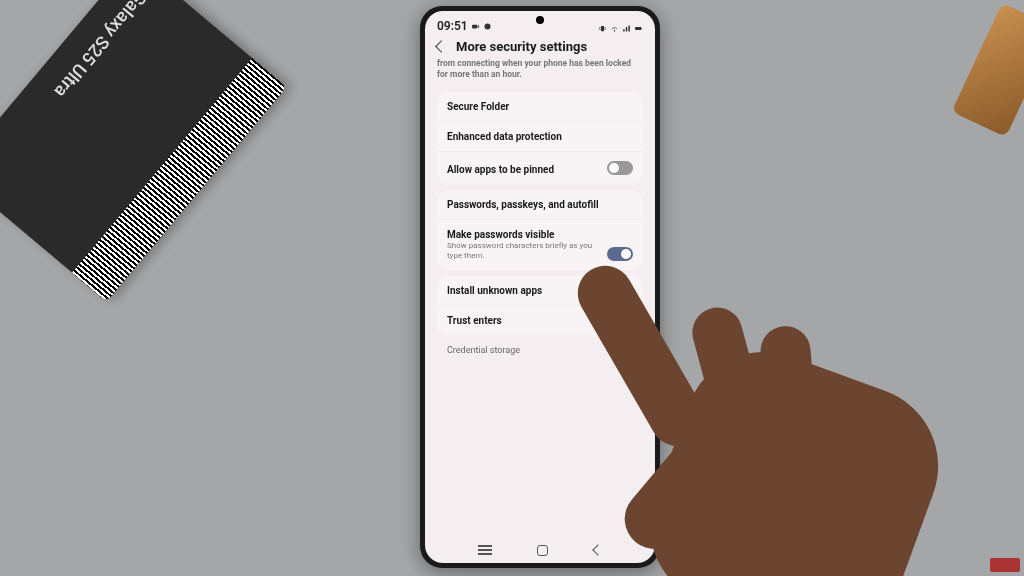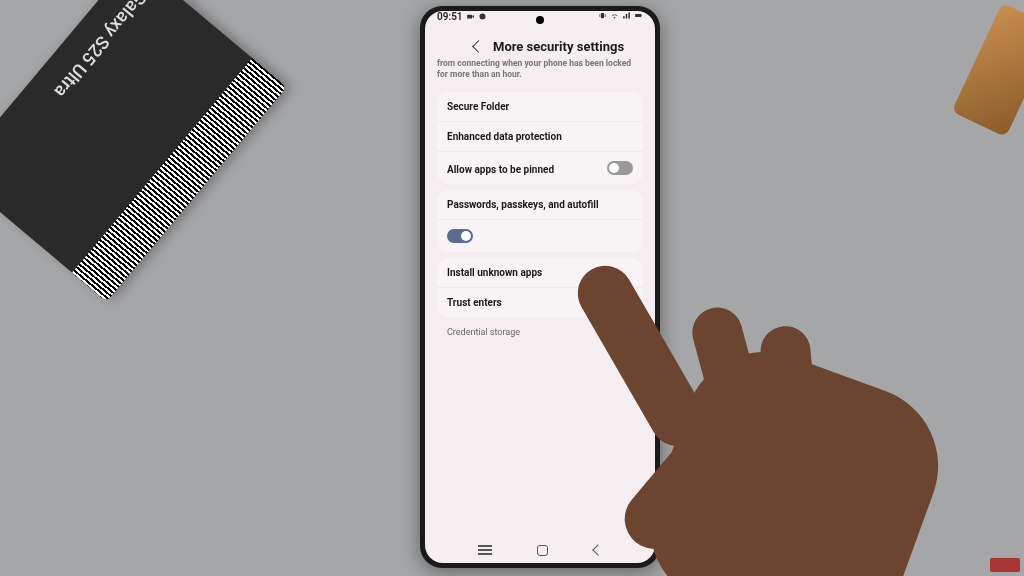--- a/index.html
+++ b/index.html
@@ -72,36 +72,35 @@
       height: 8px;
       background: #000;
       border-radius: 50%;
       z-index: 10;
     }
     
     .status-bar {
       height: 22px;
       display: flex;
       justify-content: space-between;
-      align-items: flex-start;
+      align-items: flex-end;
       padding: 0 12px;
-      font-size: 10px;
+      font-size: 12px;
       color: #222;
       font-weight: 600;
     }
     .status-left { display: flex; align-items: center; gap: 3px; }
     .status-right { display: flex; align-items: center; gap: 3px; }
     .status-icon { width: 9px; height: 9px; }
     
     .header {
       display: flex;
       align-items: center;
       padding: 6px 12px 4px;
       gap: 10px;
-      margin-left: 37px;
     }
     .back-chevron {
       width: 9px;
       height: 9px;
       border-left: 1.5px solid #333;
       border-bottom: 1.5px solid #333;
       transform: rotate(45deg);
     }
     .header-title {
       font-size: 13px;
@@ -303,20 +302,24 @@
         </div>
       </div>
 
       <div class="settings-group">
         <div class="setting-item">
           <div class="item-text">
             <div class="item-title">Passwords, passkeys, and autofill</div>
           </div>
         </div>
         <div class="setting-item">
+          <div class="item-text">
+            <div class="item-title">Make passwords visible</div>
+            <div class="item-subtitle">Show password characters briefly as you type them.</div>
+          </div>
           <div class="toggle on"></div>
         </div>
       </div>
 
       <div class="settings-group">
         <div class="setting-item">
           <div class="item-text">
               <div class="item-title">Install unknown apps</div>
             </div>
         </div>

